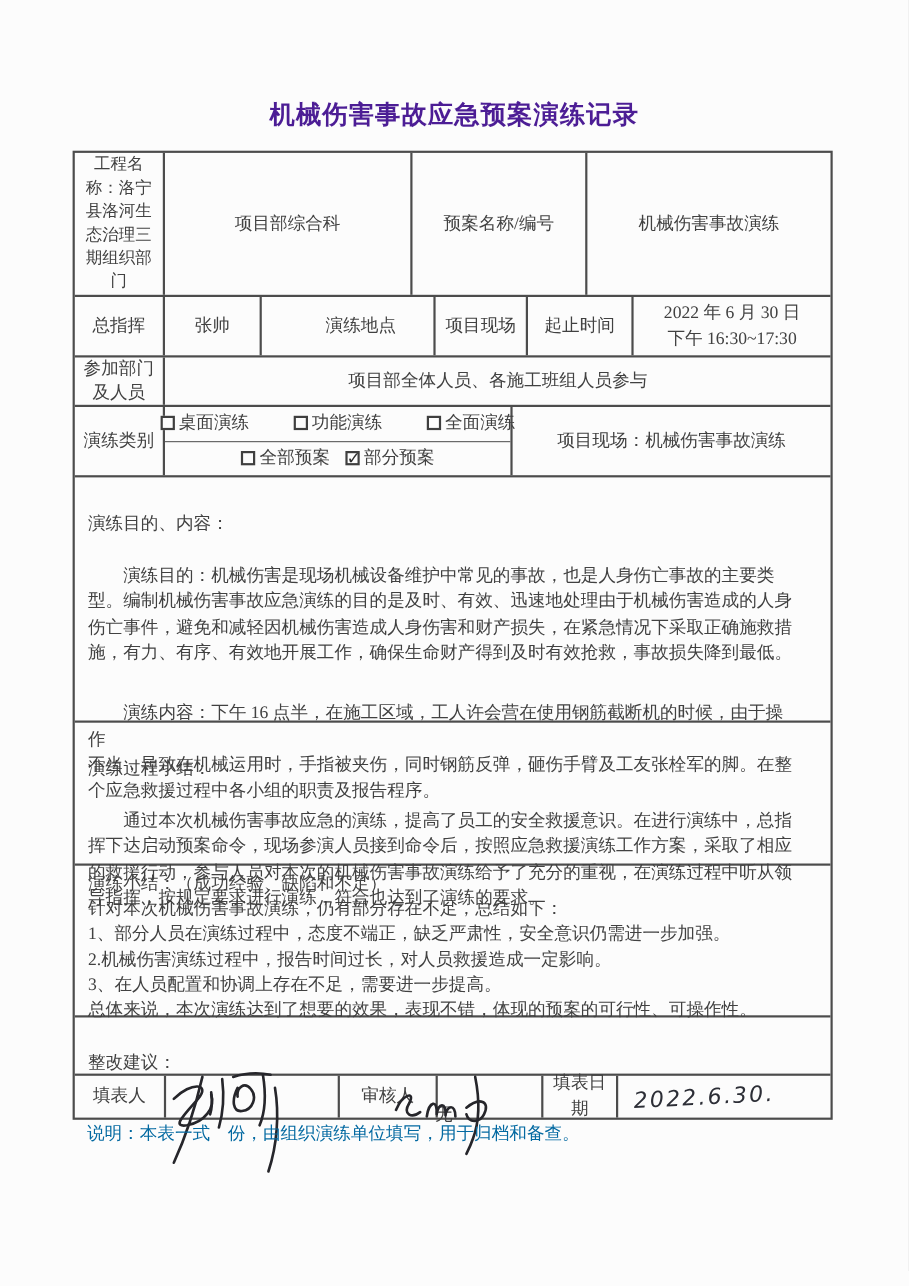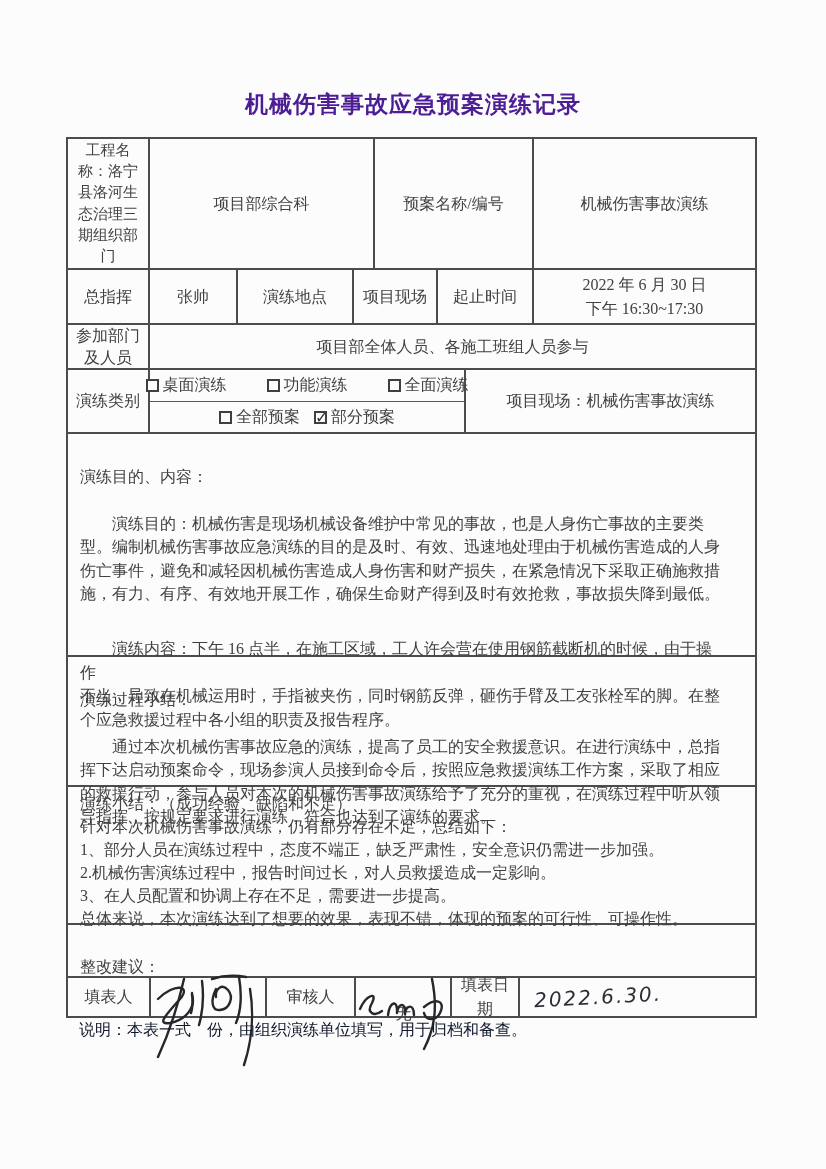--- a/index.html
+++ b/index.html
@@ -28,21 +28,21 @@
     padding:2px 4px;line-height:24px;
   }
   .cell.last{border-right:none;flex:1;}
   .r1{height:131px;}
   .r2{height:55px;}
   .r3{height:45px;}
   .r4{height:64px;}
   .r-sign{height:38px;}
   .w82{width:82px;}  .w83{width:83px;}
   .w225{width:225px;}.w159{width:159px;}
-  .w88{width:88px;}  .w110{width:116px;} .w84{width:84px;} .w96{width:96px;}
+  .w88{width:88px;}  .w110{width:134px;margin-left:24px;} .w84{width:84px;} .w96{width:96px;}
   .w316{width:316px;}
   .w89{width:89px;}  .w92{width:68px;}
   .project{font-size:15px;line-height:21.3px;padding:0 2px;}
   .colstack{flex-direction:column;align-items:stretch;padding:0;}
   .sub{flex:1;display:flex;align-items:center;justify-content:center;}
   .sub-top{border-bottom:1px solid #5a5a5a;gap:26px;}
   .opt{margin:0 7px;white-space:nowrap;}
   .cb{
     display:inline-block;width:13px;height:13px;border:2px solid #3f3f3f;
     margin-right:4px;vertical-align:-2px;position:relative;background:#fcfcfc;
@@ -63,21 +63,21 @@
   .p2{margin-top:8px;}
   .center-line{text-align:center;}
   .sign-label{justify-content:center;}
   .date-cell{justify-content:flex-start;padding-left:14px;}
   .handwrite-date{
     display:inline-block;transform:rotate(-3deg);
     font-family:"DejaVu Sans",sans-serif;font-style:italic;
     font-size:20px;letter-spacing:2px;color:#2c2e36;
   }
   .note{
-    position:absolute;left:79px;top:1020px;font-size:16px;color:#0f172a;
+    position:absolute;left:79px;top:1020px;font-size:16px;color:#0369a1;
   }
   .sig{position:absolute;pointer-events:none;}
   .sig path{stroke:#26262b;stroke-width:2.4;fill:none;
     stroke-linecap:round;stroke-linejoin:round;}
 </style>
 </head>
 <body>
 
 <div class="page">
 

